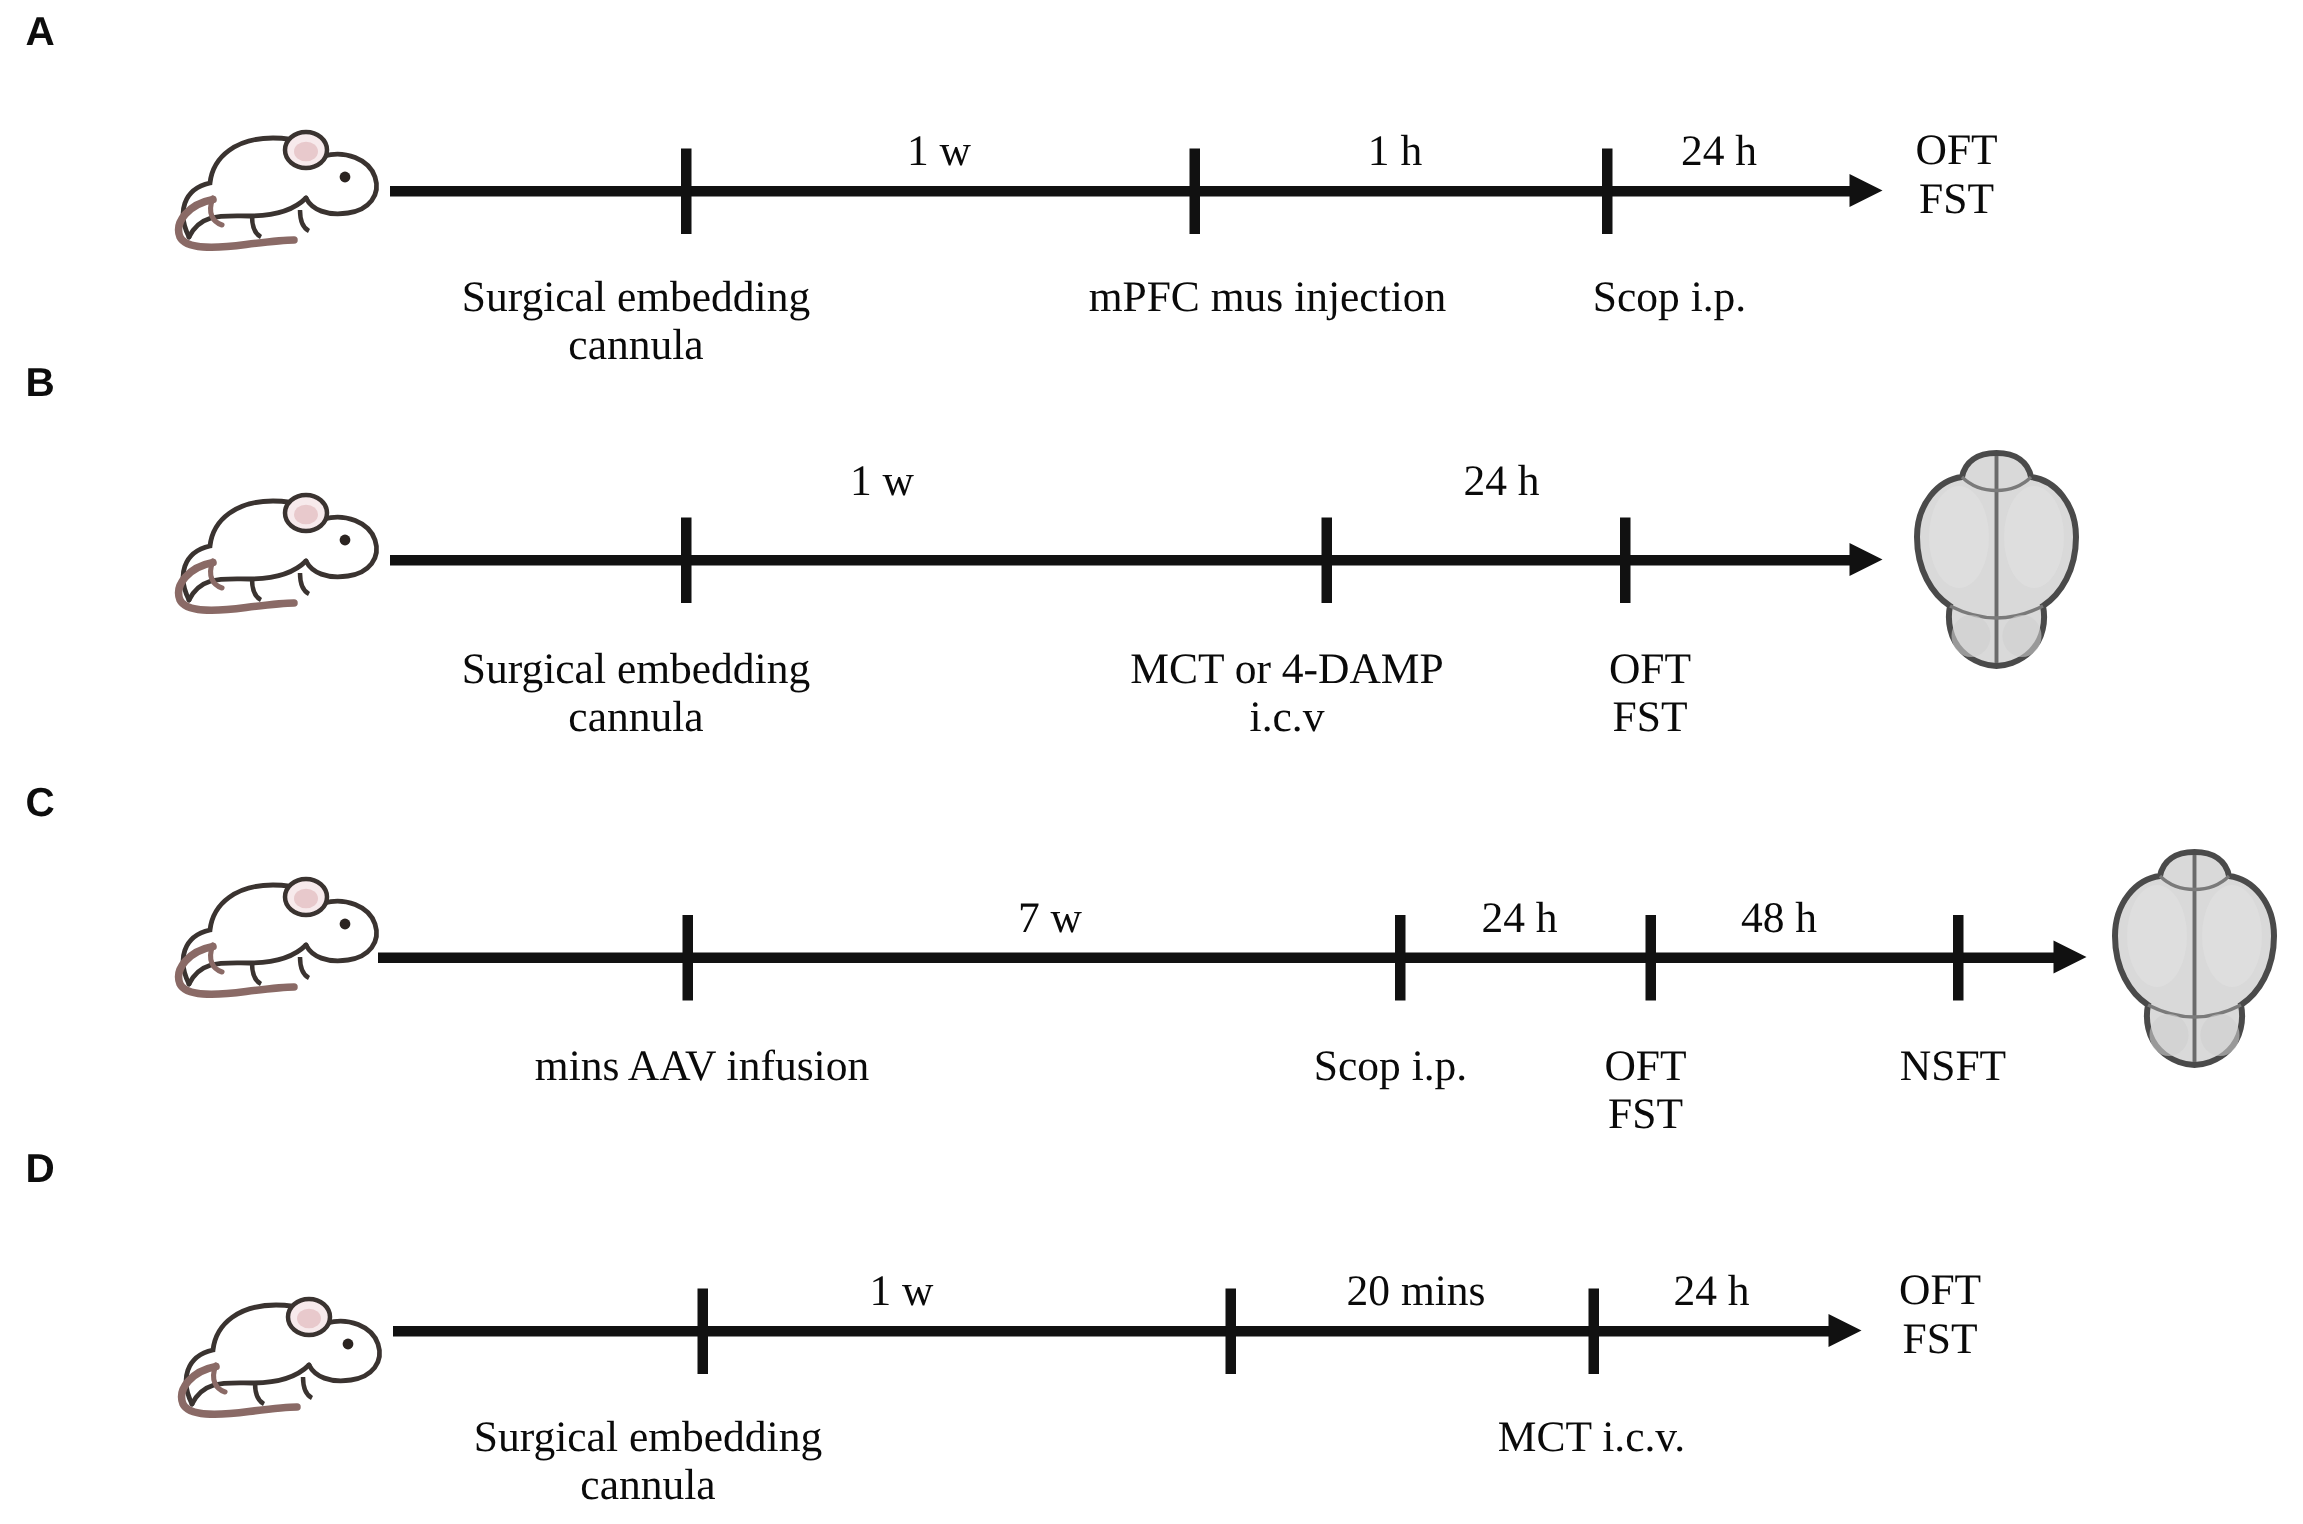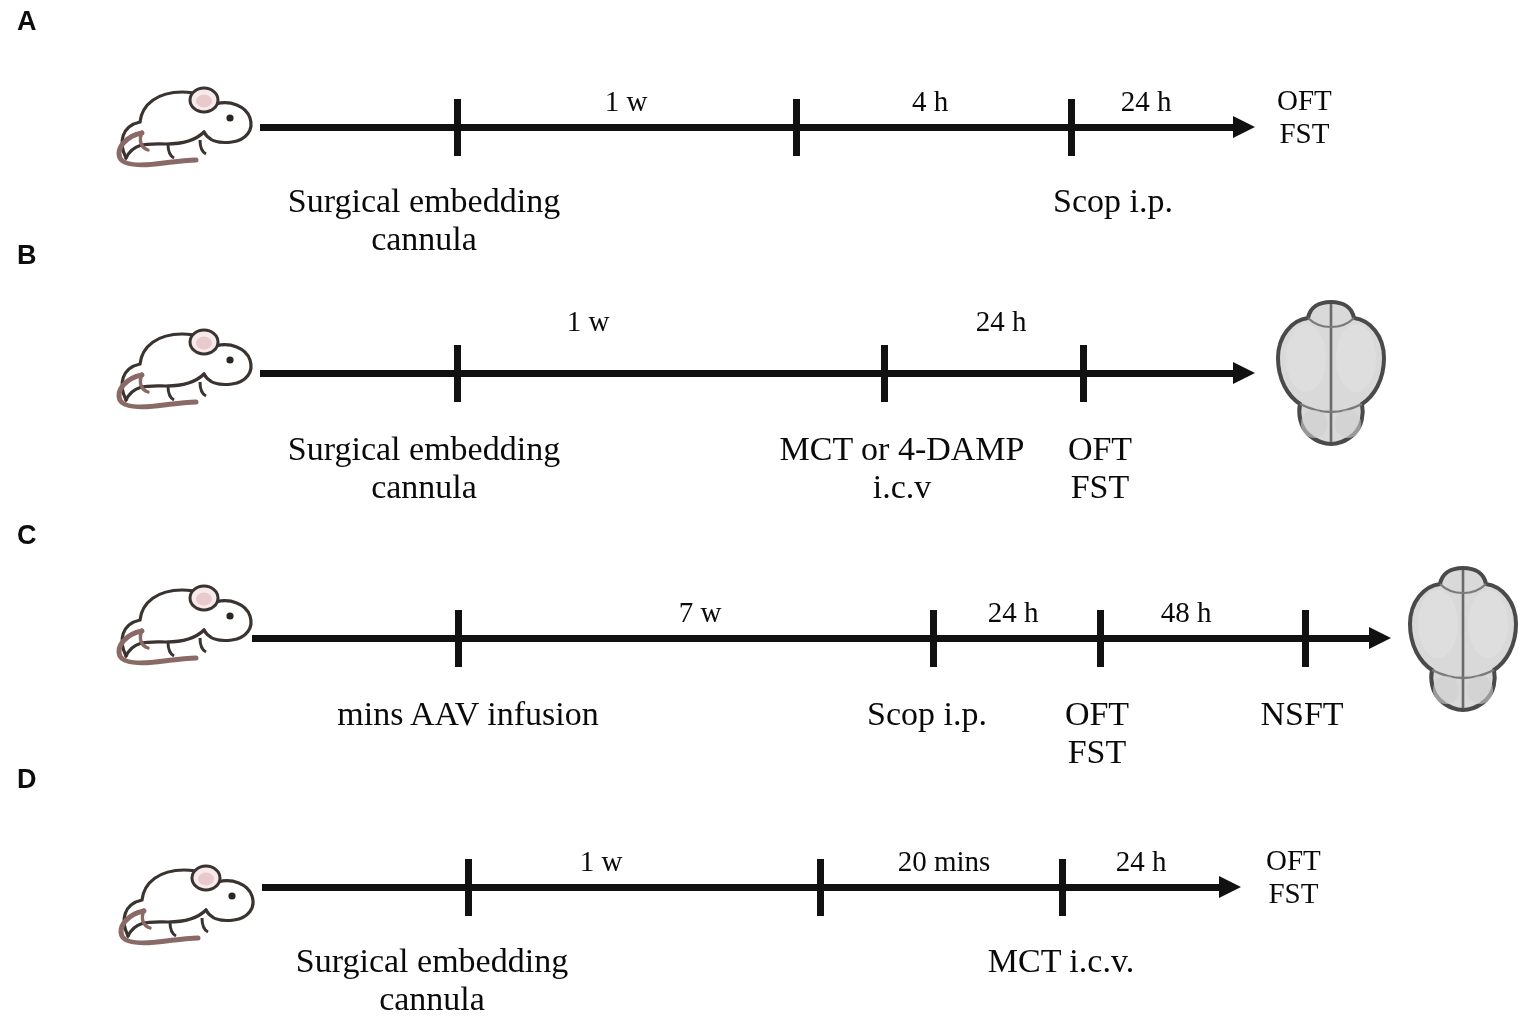--- a/index.html
+++ b/index.html
@@ -43,21 +43,21 @@
   .dur {
     position: absolute;
     font-size: 29px;
     text-align: left;
     white-space: nowrap;
     transform: translateX(-50%);
     line-height: 1.05;
   }
   .evt {
     position: absolute;
-    font-size: 34px;
+    font-size: 29px;
     text-align: center;
     white-space: pre-line;
     transform: translateX(-50%);
     line-height: 1.12;
   }
   .endlabel {
     position: absolute;
     font-size: 29px;
     text-align: center;
     white-space: pre-line;
@@ -92,25 +92,26 @@
   </div>
 
   <div class="axis" style="left:260px;top:124px;width:978px;"></div>
   <div class="arrowhead" style="left:1233px;top:116px;"></div>
 
   <div class="tick" style="left:454px;top:99px;height:57px;"></div>
   <div class="tick" style="left:793px;top:99px;height:57px;"></div>
   <div class="tick" style="left:1068px;top:99px;height:57px;"></div>
 
   <div class="dur" style="left:626px;top:86px;">1 w</div>
-  <div class="dur" style="left:930px;top:86px;">4 h</div>
+  <div class="dur" style="left:930px;top:86px;">1 h</div>
   <div class="dur" style="left:1146px;top:86px;">24 h</div>
 
   <div class="evt" style="left:424px;top:182px;">Surgical embedding
 cannula</div>
+  <div class="evt" style="left:845px;top:182px;">mPFC mus injection</div>
   <div class="evt" style="left:1113px;top:182px;">Scop i.p.</div>
 
   <div class="endlabel" style="left:1277px;top:84px;">OFT
 FST</div>
 </div>
 
 <div class="panel" style="top:233px;height:280px;">
   <div class="panel-letter" style="left:17px;top:9px;">B</div>
 
   <div class="mouse" style="left:112px;top:79px;width:146px;height:100px;">
@@ -133,21 +134,21 @@
 
   <div class="tick" style="left:454px;top:112px;height:57px;"></div>
   <div class="tick" style="left:881px;top:112px;height:57px;"></div>
   <div class="tick" style="left:1080px;top:112px;height:57px;"></div>
 
   <div class="dur" style="left:588px;top:73px;">1 w</div>
   <div class="dur" style="left:1001px;top:73px;">24 h</div>
 
   <div class="evt" style="left:424px;top:197px;">Surgical embedding
 cannula</div>
-  <div class="evt" style="left:858px;top:197px;margin-left:44px;">MCT or 4-DAMP
+  <div class="evt" style="left:858px;top:197px;">MCT or 4-DAMP
 i.c.v</div>
   <div class="evt" style="left:1100px;top:197px;">OFT
 FST</div>
 
   <div class="brain" style="left:1270px;top:63px;width:122px;height:150px;">
     <svg width="122" height="150" viewBox="0 0 122 150">
       <path d="M61 6 C74 6 82 12 84 22 C100 24 114 40 114 62 C114 84 104 100 92 108 C94 118 92 130 84 138 C76 146 66 148 61 148 C56 148 46 146 38 138 C30 130 28 118 30 108 C18 100 8 84 8 62 C8 40 22 24 38 22 C40 12 48 6 61 6 Z" fill="#d9d9d9" stroke="#4a4a4a" stroke-width="4"></path>
       <path d="M61 8 L61 146" fill="none" stroke="#6a6a6a" stroke-width="2.6"></path>
       <path d="M38 22 C44 28 52 31 61 31 C70 31 78 28 84 22" fill="none" stroke="#7a7a7a" stroke-width="2.2"></path>
       <path d="M30 108 C42 114 52 116 61 116 C70 116 80 114 92 108" fill="none" stroke="#7a7a7a" stroke-width="2.4"></path>

